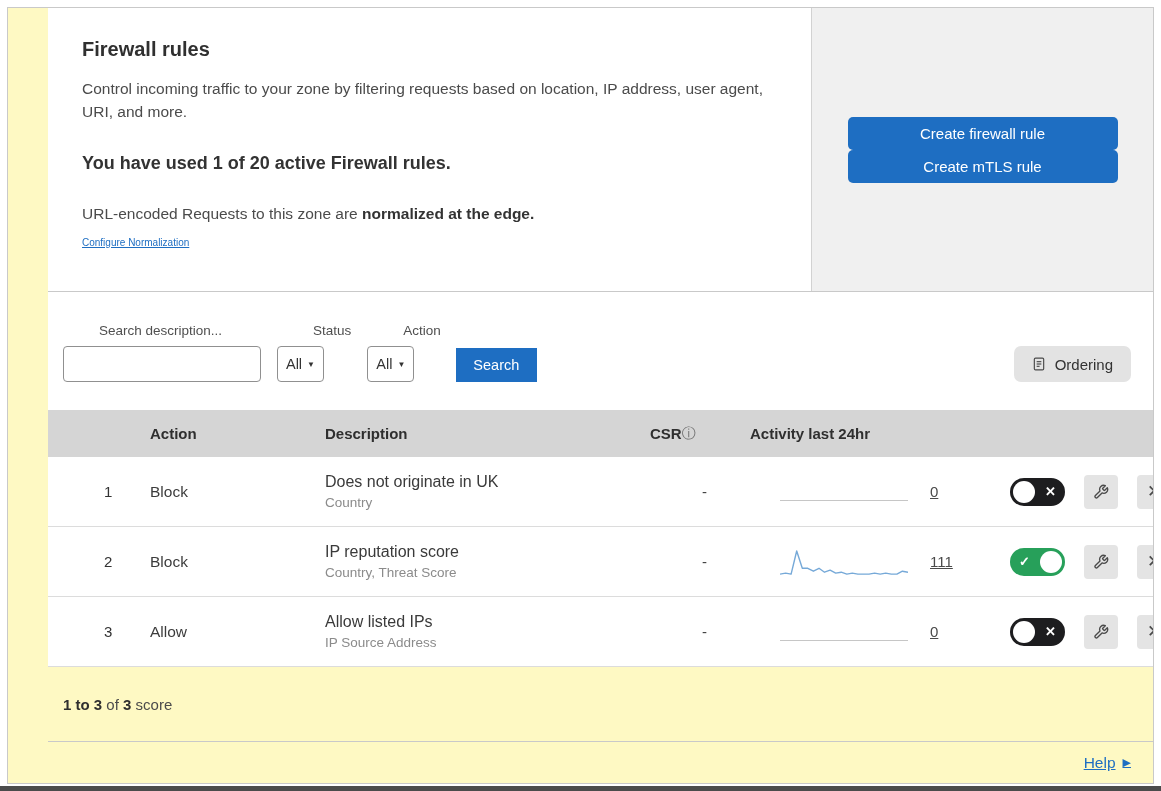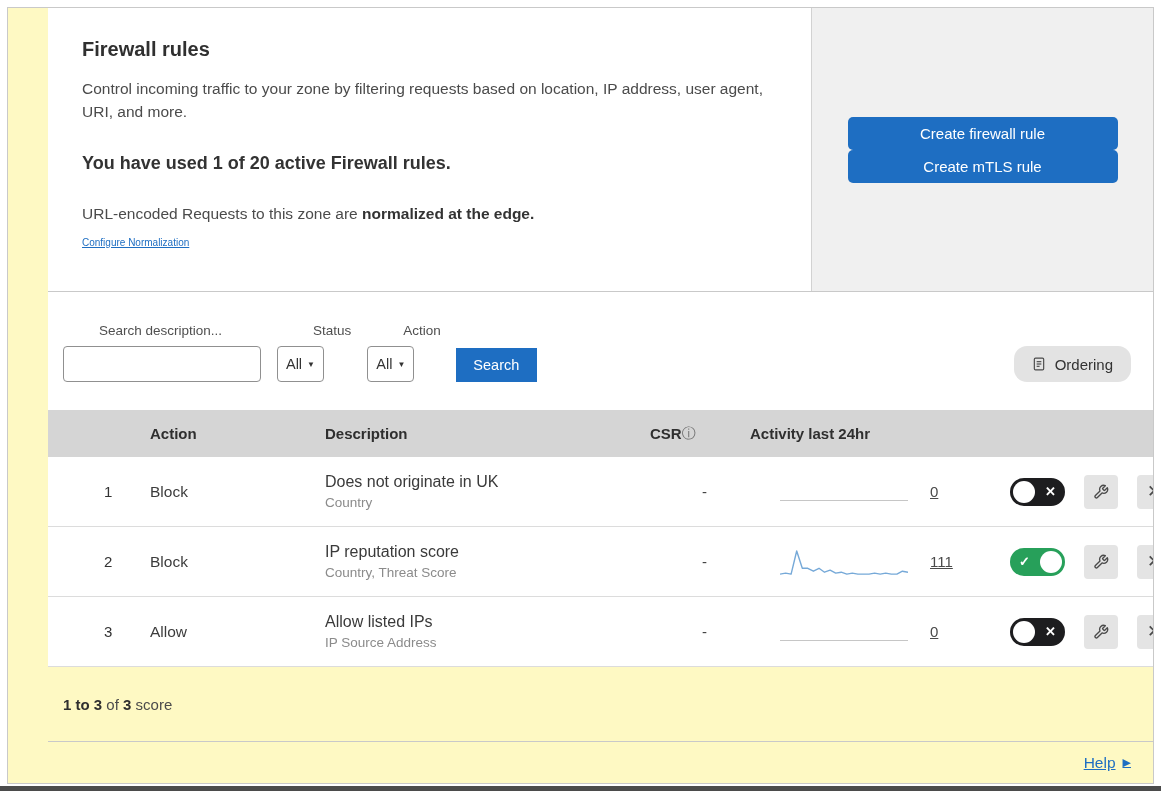--- a/index.html
+++ b/index.html
@@ -34,21 +34,21 @@
   .search-box input { border:none; outline:none; flex:1; font-size:14px; font-family:inherit;
                       background:transparent; margin-left:8px; }
   .dropdown { width:47px; height:36px; border:1px solid #909090; border-radius:4px; background:#fff;
               display:flex; align-items:center; justify-content:center; gap:5px;
               font-size:14.5px; color:#333; cursor:pointer; }
   .caret { font-size:8px; color:#333; }
   .col-gap { margin-left:16px; }
   .btn-search { margin-left:15px; width:81px; height:34px; background:#1e6ec2; color:#fff;
                 border:none; border-radius:0; font-size:14.5px; font-family:inherit; cursor:pointer; }
   .btn-ordering { margin-left:auto; height:36px; padding:0 18px; background:#e3e3e3; border:none;
-                  border-radius:13px; font-size:15px; color:#333; font-family:inherit;
+                  border-radius:7px; font-size:15px; color:#333; font-family:inherit;
                   display:flex; align-items:center; gap:9px; cursor:pointer; }
 
   
   .thead, .trow { display:grid; grid-template-columns:90px 175px 325px 100px 240px 1fr; align-items:center; }
   .thead { height:47px; background:#d5d5d5; font-weight:bold; font-size:15px; color:#2f2f2f; flex:0 0 auto; }
   .thead > div { padding-left:12px; }
   .csr-head { display:flex; align-items:center; }
   .info-icon { font-size:14px; font-weight:normal; color:#6b6b6b; cursor:pointer; }
   .trow { height:70px; border-bottom:1px solid #dcdcdc; background:#fff; flex:0 0 auto; }
   .cell.num { padding-left:56px; font-size:15px; color:#333; }

